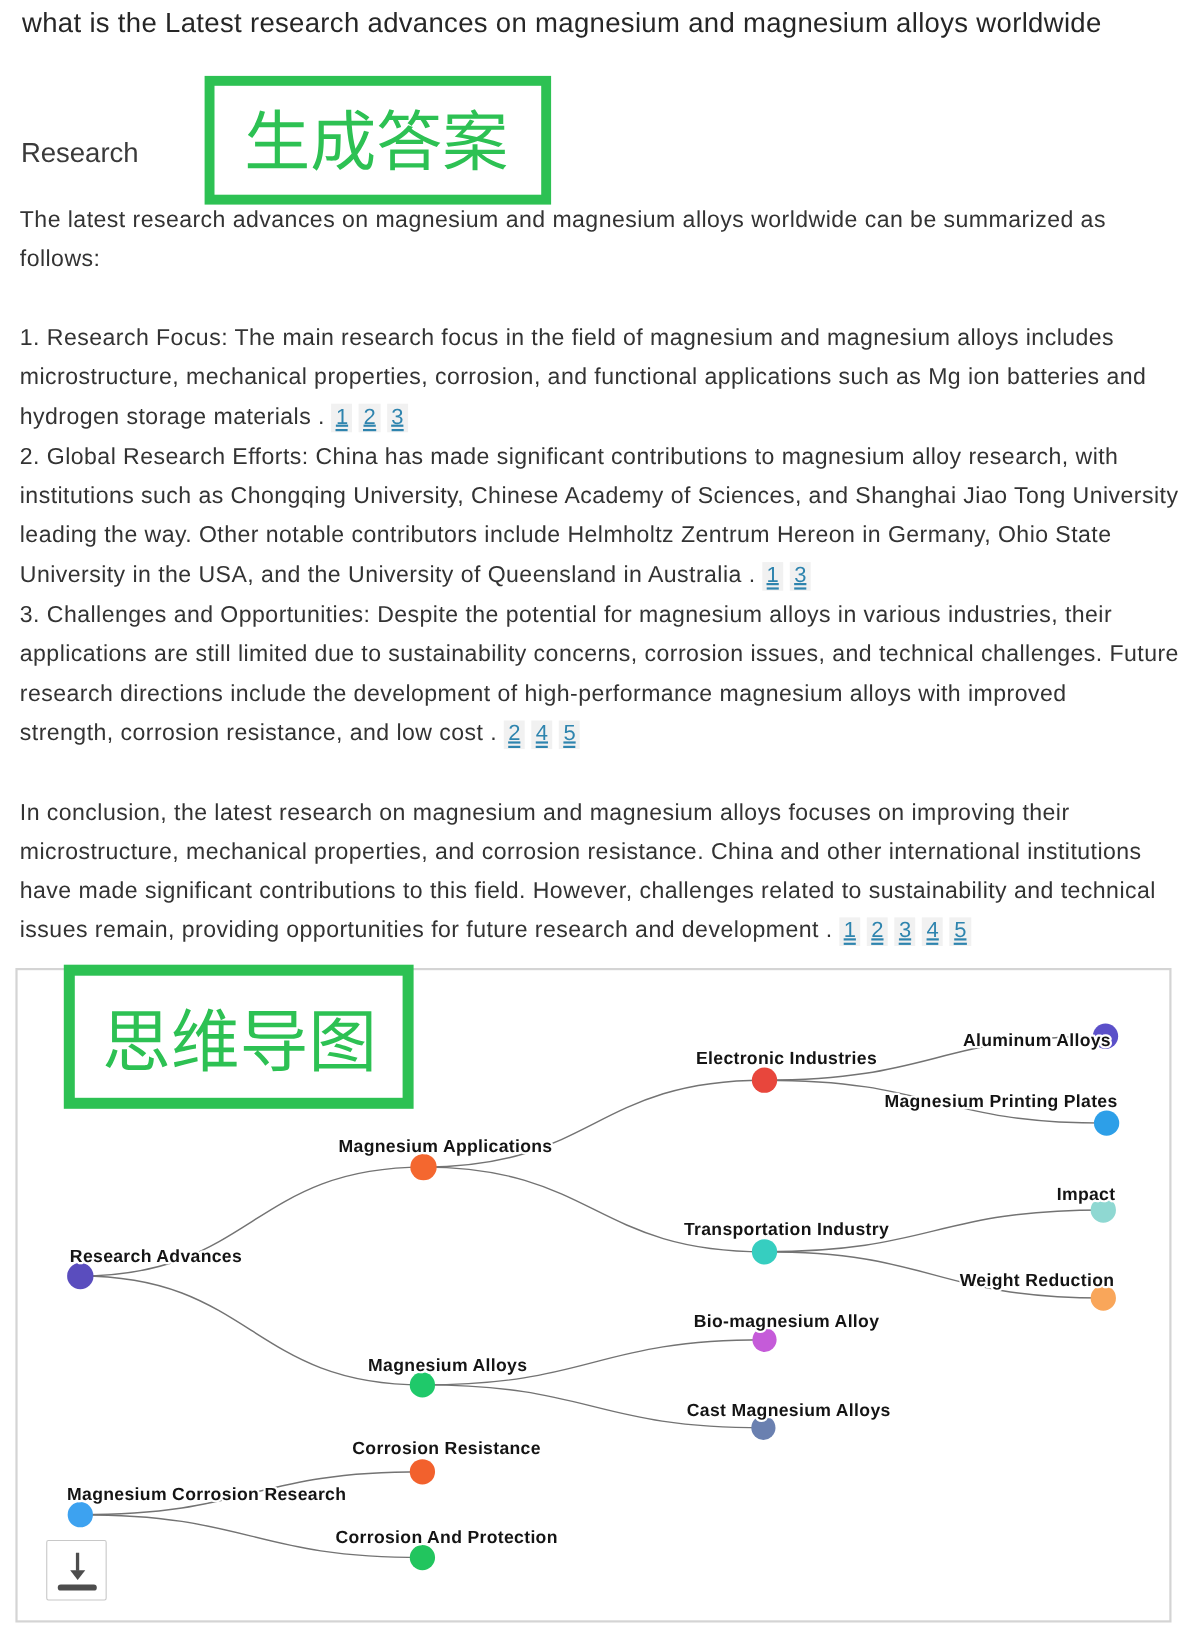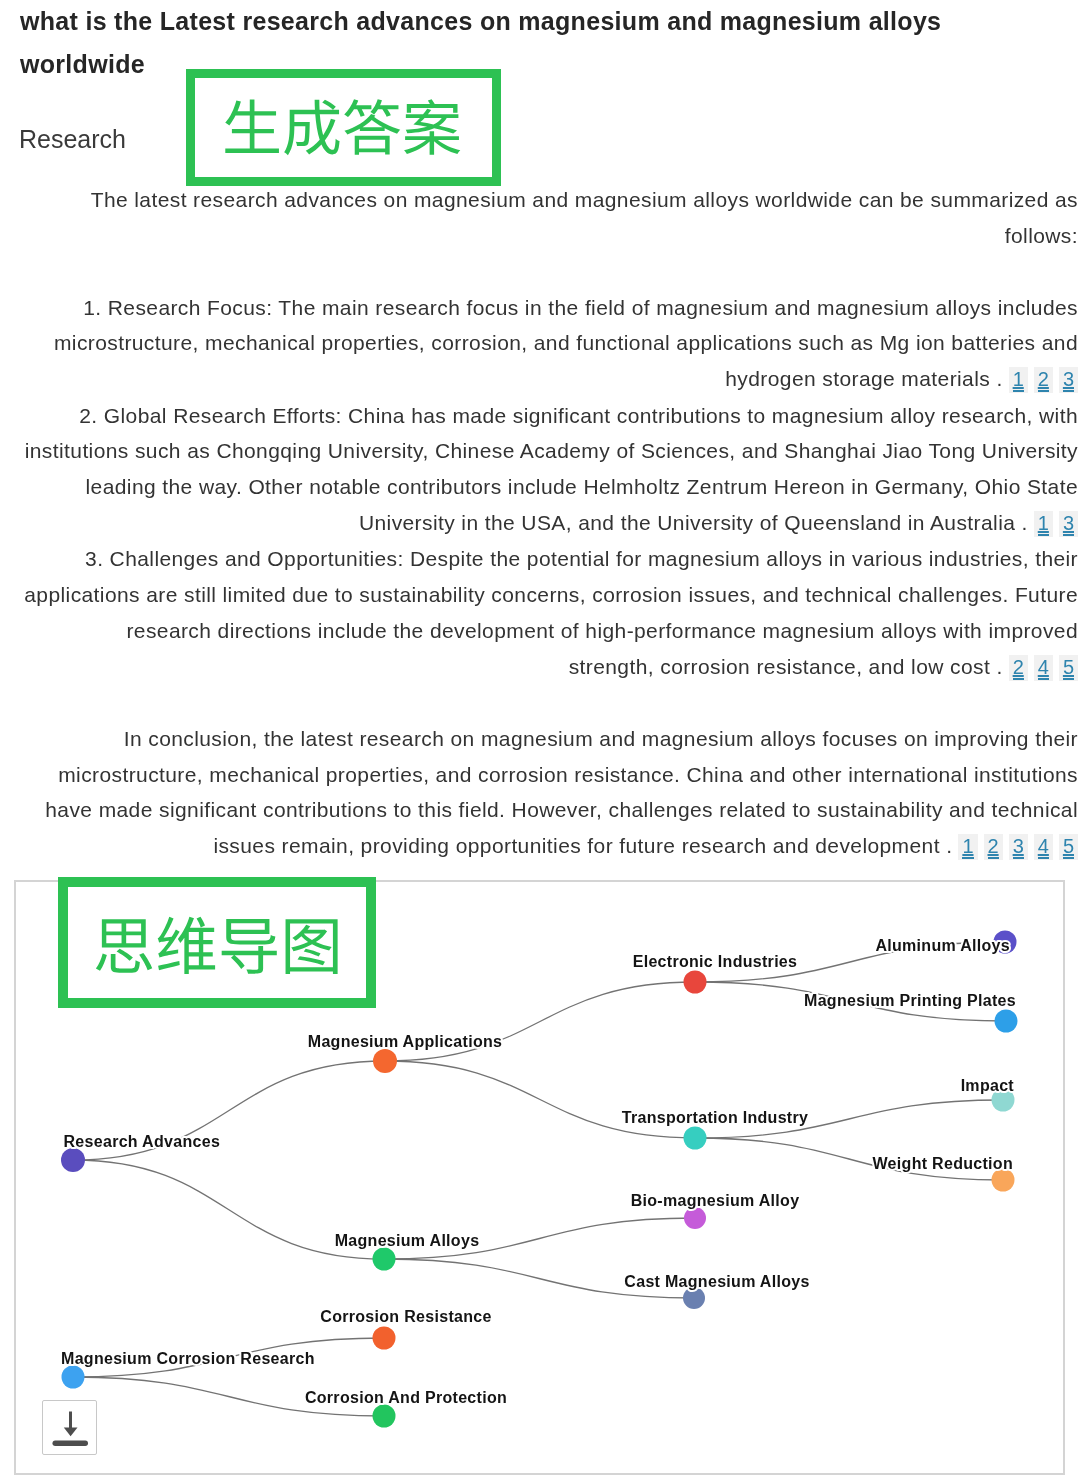--- a/index.html
+++ b/index.html
@@ -1,21 +1,21 @@
 <!DOCTYPE html>
 <html><head><meta charset="utf-8">
 <style>
   html,body{margin:0;padding:0;}
   body{width:1080px;height:1484px;position:relative;background:#fff;
        font-family:"Liberation Sans",sans-serif;color:#262626;overflow:hidden;}
-  .h1{position:absolute;left:20px;top:0;width:1000px;font-size:25px;font-weight:bold;
+  .h1{position:absolute;left:20px;top:0;width:1000px;font-size:25px;font-weight:normal;
       line-height:43px;letter-spacing:0.3px;color:#262626;}
   .summary{position:absolute;left:19px;top:124px;font-size:25px;line-height:30px;color:#3a3a3a;}
   .body{position:absolute;left:18px;top:182.4px;width:1060px;font-size:21px;line-height:35.7px;
-        letter-spacing:0.4px;color:#333333;white-space:nowrap;text-align:right;}
+        letter-spacing:0.4px;color:#333333;white-space:nowrap;}
   .cit{background:#f1f1f1;padding:1px 4px 3px;margin-left:6px;font-size:20px;letter-spacing:0;}
   .cit u{color:#2e84ae;border-bottom:2px solid #2e84ae;text-underline-offset:1px;}
   .gbox{position:absolute;box-sizing:border-box;}
   .gb1{left:186px;top:69px;width:315px;height:117px;border:9px solid #2dc153;}
   .gb2{left:58px;top:877px;width:318px;height:131px;border:10px solid #2dc153;}
   .mmbox{position:absolute;left:14px;top:880px;width:1051px;height:595px;
          box-sizing:border-box;border:2px solid #d4d4d4;background:#fff;}
   .mmsvg{position:absolute;left:0;top:0;}
   .nl{font:bold 16px "Liberation Sans",sans-serif;letter-spacing:0.3px;fill:#141414;
       paint-order:stroke;stroke:#ffffff;stroke-width:4px;stroke-linejoin:round;}

